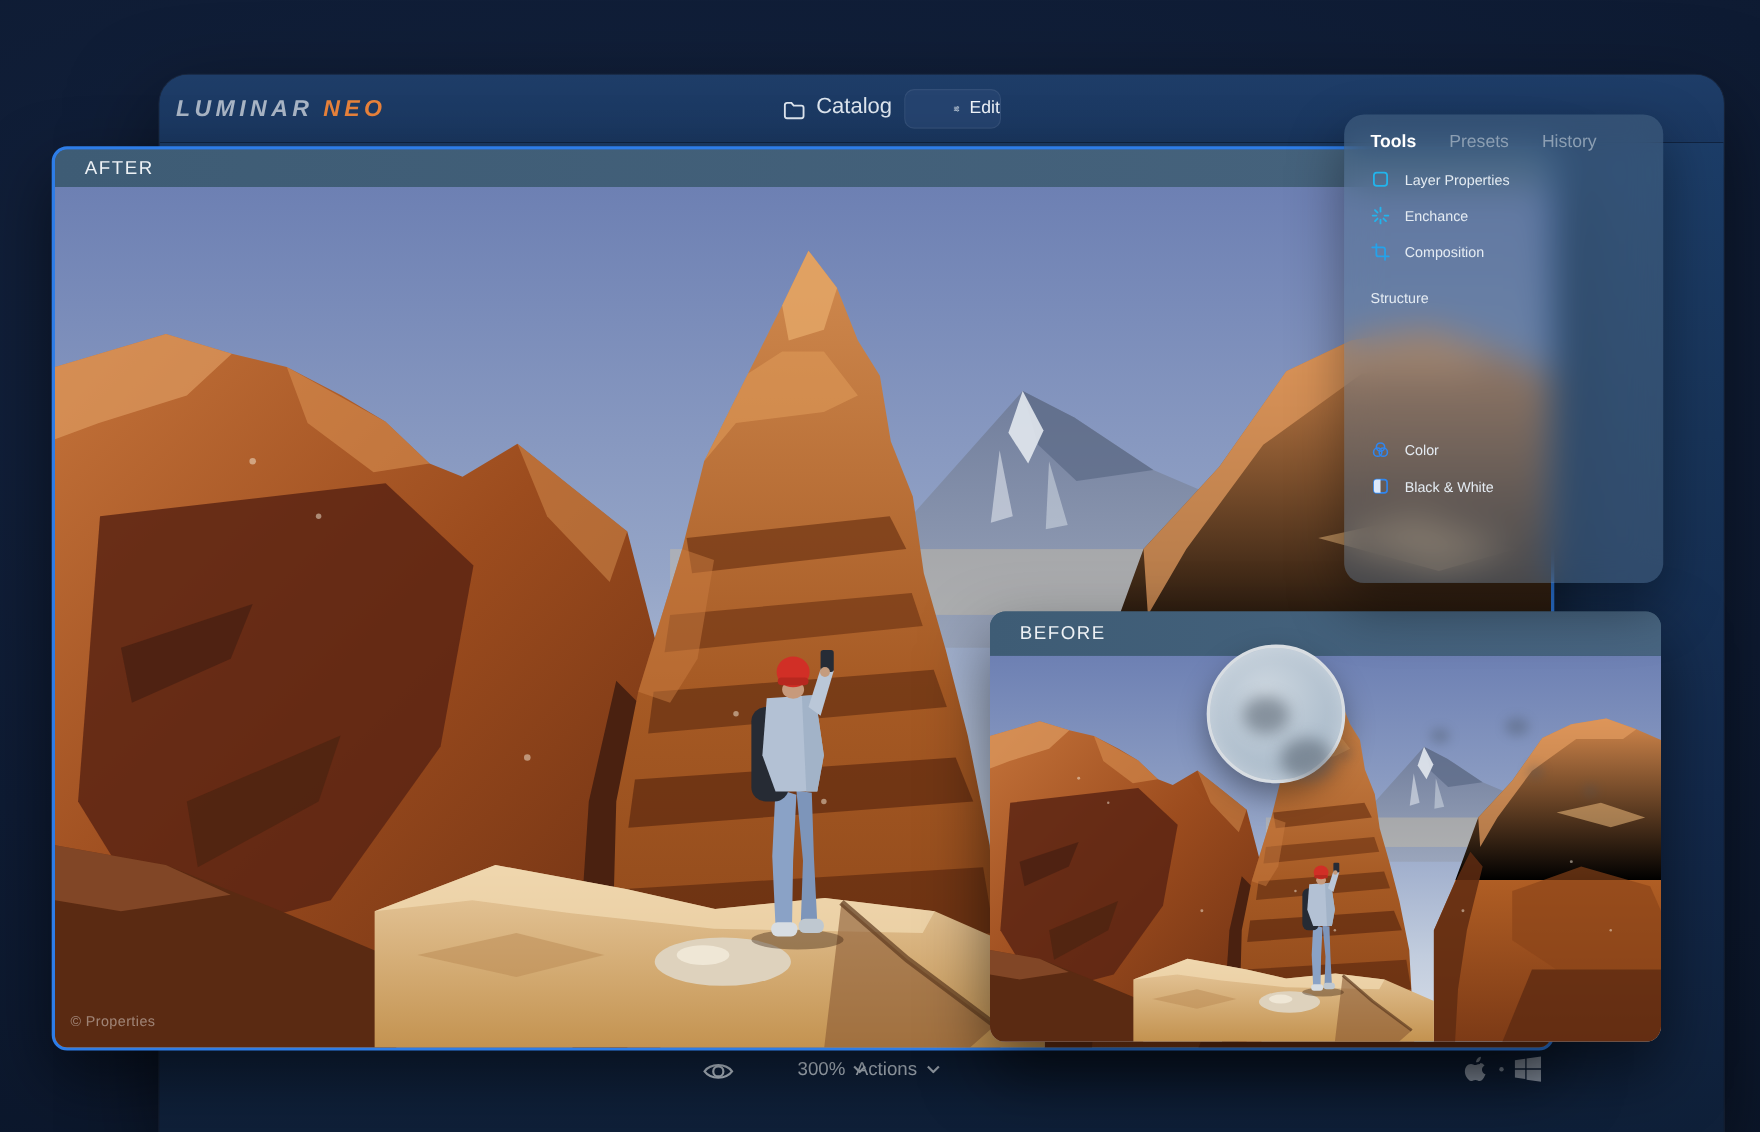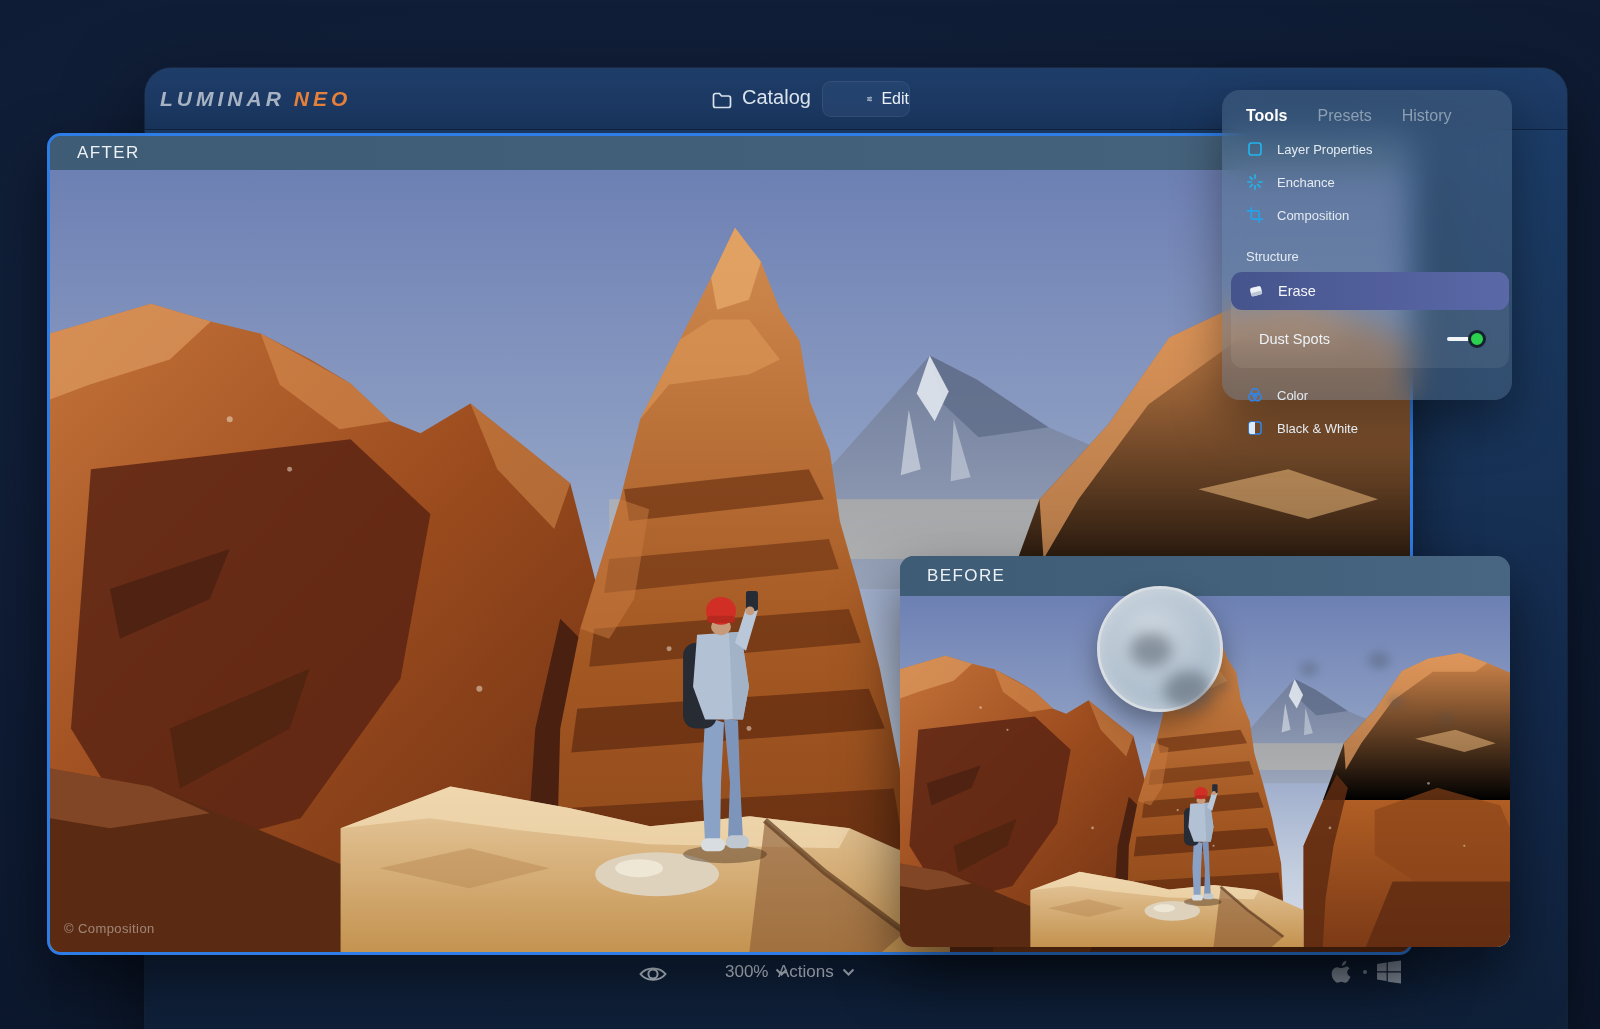--- a/index.html
+++ b/index.html
@@ -47,21 +47,21 @@
   .before-scene{position:absolute;left:0;top:40px;width:610px;height:351px;overflow:hidden;
                 border-radius:0 0 14px 14px;}
   .dust{position:absolute;border-radius:50%;background:#46525f;filter:blur(5px);opacity:.35;}
   .magnifier{position:absolute;left:197px;top:30px;width:126px;height:126px;border-radius:50%;
              background:radial-gradient(circle at 42% 34%, #ccd6df 0%, #b2c1cf 55%, #a2b4c5 100%);
              border:3px solid #d8dde2;z-index:5;
              box-shadow:0 12px 26px rgba(0,0,0,.35), inset 0 0 16px rgba(255,255,255,.35);}
   .mag-spot{position:absolute;border-radius:50%;background:#4a5562;filter:blur(7px);opacity:.5;}
 
   
-  .tools-panel{position:absolute;left:1222px;top:90px;width:290px;height:310px;border-radius:18px;
+  .tools-panel{position:absolute;left:1222px;top:104px;width:290px;height:426px;border-radius:18px;
                background:rgba(82,110,139,.45);backdrop-filter:blur(16px);-webkit-backdrop-filter:blur(16px);
                box-shadow:0 22px 50px rgba(0,0,0,.38);z-index:6;}
   .tp-tabs{position:absolute;left:24px;top:17px;display:flex;gap:30px;}
   .tp-tab{font-size:16px;color:#8c9fb3;cursor:pointer;}
   .tp-tab.active{color:#ffffff;font-weight:700;}
   .tool-row{position:absolute;left:24px;display:flex;align-items:center;gap:13px;height:24px;
             color:#e4ebf2;font-size:13px;cursor:pointer;}
   .erase-group{position:absolute;left:9px;right:3px;top:182px;height:96px;border-radius:12px;
                background:rgba(255,255,255,.07);}
   .erase-header{height:38px;border-radius:11px;display:flex;align-items:center;gap:13px;
@@ -230,21 +230,21 @@
     <span>Edit</span>
   </div>
 
   <div class="after-panel">
     <div class="panel-header">
       <span>AFTER</span>
     </div>
     <svg class="after-scene" viewBox="0 0 1362 787" preserveAspectRatio="none">
       <use href="#sceneG"></use>
     </svg>
-    <div class="watermark">© Composition</div>
+    <div class="watermark">© Properties</div>
   </div>
 
   <div class="before-panel">
     <div class="before-header">
       <span>BEFORE</span>
     </div>
     <div class="before-scene">
       <svg width="610" height="351" viewBox="0 0 1362 787" preserveAspectRatio="none">
         <use href="#sceneG"></use>
       </svg>
@@ -308,38 +308,20 @@
           <circle cx="5.6" cy="12.8" r="2"></circle>
             <circle cx="12" cy="12" r="2"></circle>
             <circle cx="18.3" cy="13.8" r="2"></circle>
           <circle cx="8.6" cy="18.3" r="2"></circle>
             <circle cx="15" cy="18.3" r="2"></circle>
         </g>
       </svg>
       <span>Structure</span>
     </div>
 
-    <div class="erase-group">
-      <div class="erase-header">
-        <svg width="18" height="18" viewBox="0 0 24 24">
-          <g transform="rotate(-14 12 12)">
-            <rect x="4.5" y="6.5" width="15" height="11.5" rx="3" fill="#eef3f7"></rect>
-            <rect x="4.5" y="13.2" width="15" height="4.8" rx="2.2" fill="#bcc7d3"></rect>
-          </g>
-        </svg>
-        <span>Erase</span>
-      </div>
-      <div class="dust-row">
-        <span>Dust Spots</span>
-        <div class="toggle">
-          <div class="toggle-track"></div>
-          <div class="toggle-knob"></div>
-        </div>
-      </div>
-    </div>
 
     <div class="tool-row" style="top:293px;">
       <svg width="18" height="18" viewBox="0 0 24 24">
         <g stroke="#2f86ef" stroke-width="1.9" fill="none">
           <circle cx="12" cy="8.6" r="5"></circle>
             <circle cx="8.6" cy="14.8" r="5"></circle>
             <circle cx="15.4" cy="14.8" r="5"></circle>
         </g>
       </svg>
       <span>Color</span>

